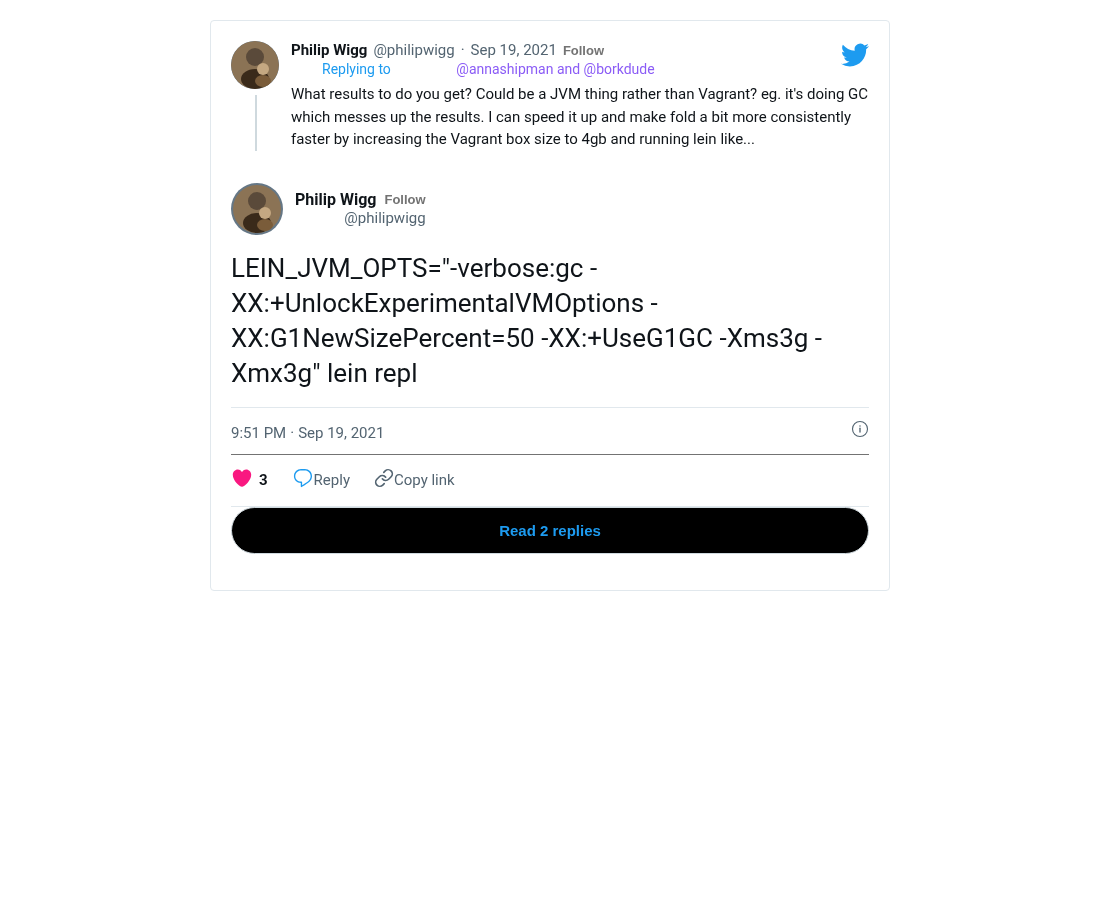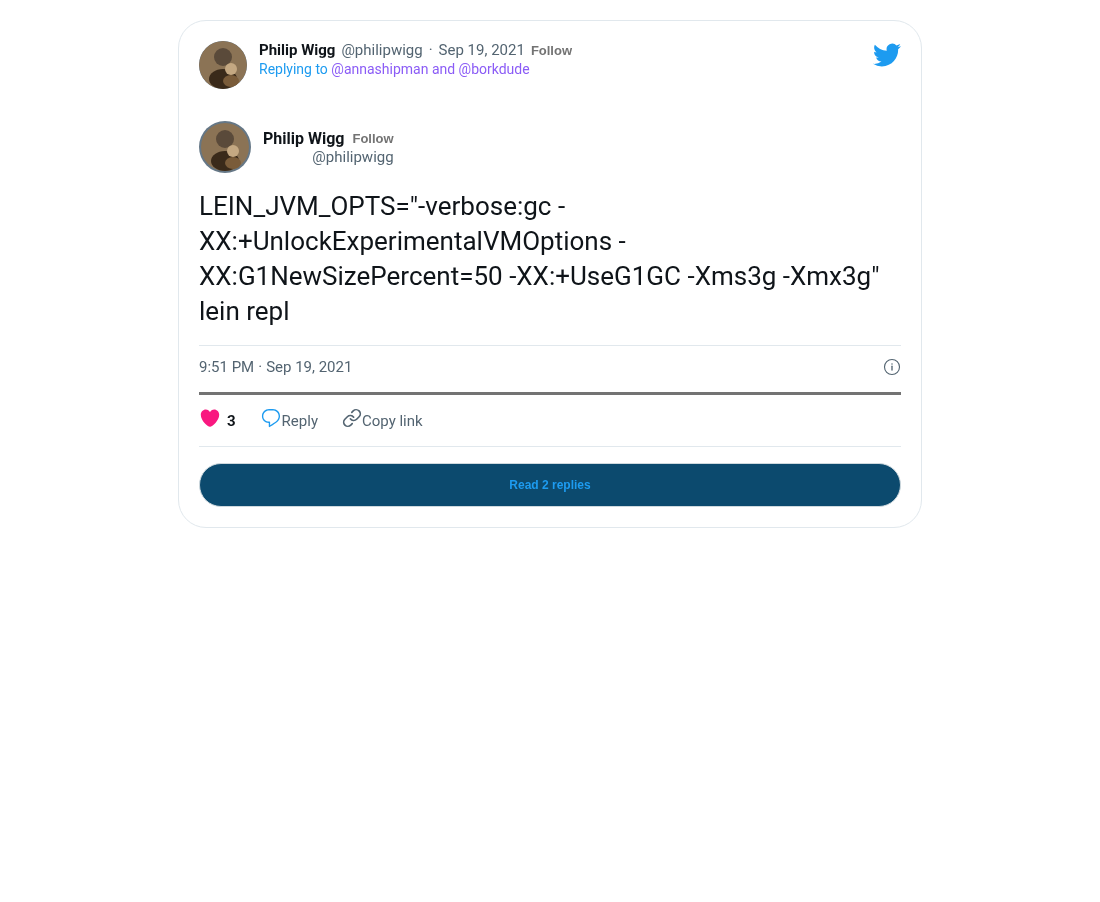--- a/index.html
+++ b/index.html
@@ -10,23 +10,23 @@
       width: 1100px;
       min-height: 902px;
       display: flex;
       justify-content: center;
       align-items: flex-start;
       padding: 20px;
     }
     .card {
       background: #fff;
       border: 1px solid #e1e8ed;
-      border-radius: 28px;
-      width: 744px;
-      padding: 20px 20px 0 20px;
+      border-radius: 4px;
+      width: 680px;
+      padding: 20px 20px 16px 20px;
       position: relative;
     }
     .twitter-icon {
       position: absolute;
       top: 20px;
       right: 20px;
       color: #1d9bf0;
       font-size: 28px;
     }
     
@@ -100,20 +100,21 @@
       border: none;
       padding: 0;
     }
     .replying-to {
       font-size: 14px;
       color: #536471;
       margin-bottom: 6px;
     }
     .replying-to span {
       color: #1d9bf0;
+      margin-left: 31px;
     }
     .tweet-text {
       font-size: 15px;
       color: #0f1419;
       line-height: 1.5;
     }
     
     .main-tweet {
       padding-top: 16px;
     }
@@ -133,23 +134,23 @@
       color: #0f1419;
       line-height: 1.35;
       margin: 16px 0;
       font-family: -apple-system, BlinkMacSystemFont, "Segoe UI", Roboto, Helvetica, Arial, sans-serif;
     }
     .tweet-meta {
       font-size: 15px;
       color: #536471;
       padding: 12px 0;
       border-top: 1px solid #e1e8ed;
-      border-bottom: 3px solid #737373;
-      display: flex;
-      align-items: flex-start;
+      border-bottom: 1px solid #737373;
+      display: flex;
+      align-items: flex-end;
       gap: 4px;
     }
     .tweet-meta .info-icon {
       margin-left: auto;
       color: #536471;
       font-size: 18px;
     }
     
     .tweet-actions {
       display: flex;
@@ -183,27 +184,27 @@
     }
     .action-count {
       font-weight: 700;
       color: #0f1419;
       font-size: 15px;
     }
     
     .read-replies-btn {
       display: block;
       width: calc(100% - 0px);
-      margin: 16px 0 20px 0;
+      margin: 0 0 20px 0;
       padding: 14px;
       border: 1px solid #cfd9de;
       border-radius: 9999px;
-      background: #0c4a6e;
+      background: #000000;
       color: #1d9bf0;
-      font-size: 12px;
+      font-size: 15px;
       font-weight: 700;
       cursor: pointer;
       text-align: center;
     }
   </style>
 </head>
 <body>
 
 <div class="card">
 
@@ -233,20 +234,21 @@
         <span class="author-name">Philip Wigg</span>
         <span class="author-handle">@philipwigg</span>
         <span class="dot">·</span>
         <span class="tweet-date">Sep 19, 2021</span>
         <button class="follow-btn">Follow</button>
       </div>
       <div class="replying-to">
         <span>Replying to</span>
         <span> <span style="color:#8b5cf6">@annashipman and @borkdude</span></span>
       </div>
+      <div class="tweet-text">What results to do you get? Could be a JVM thing rather than Vagrant? eg. it's doing GC which messes up the results. I can speed it up and make fold a bit more consistently faster by increasing the Vagrant box size to 4gb and running lein like...</div>
     </div>
   </div>
 
   <div class="main-tweet">
     <div class="main-tweet-header">
       <div class="avatar" style="width:52px;height:52px;flex-shrink:0;">
         <svg viewBox="0 0 48 48" xmlns="http://www.w3.org/2000/svg" width="52" height="52">
           <rect width="48" height="48" rx="24" fill="#8B7355"></rect>
           <circle cx="24" cy="16" r="9" fill="#5a4a3a"></circle>
           <ellipse cx="24" cy="38" rx="14" ry="10" fill="#3a2a1a"></ellipse>

